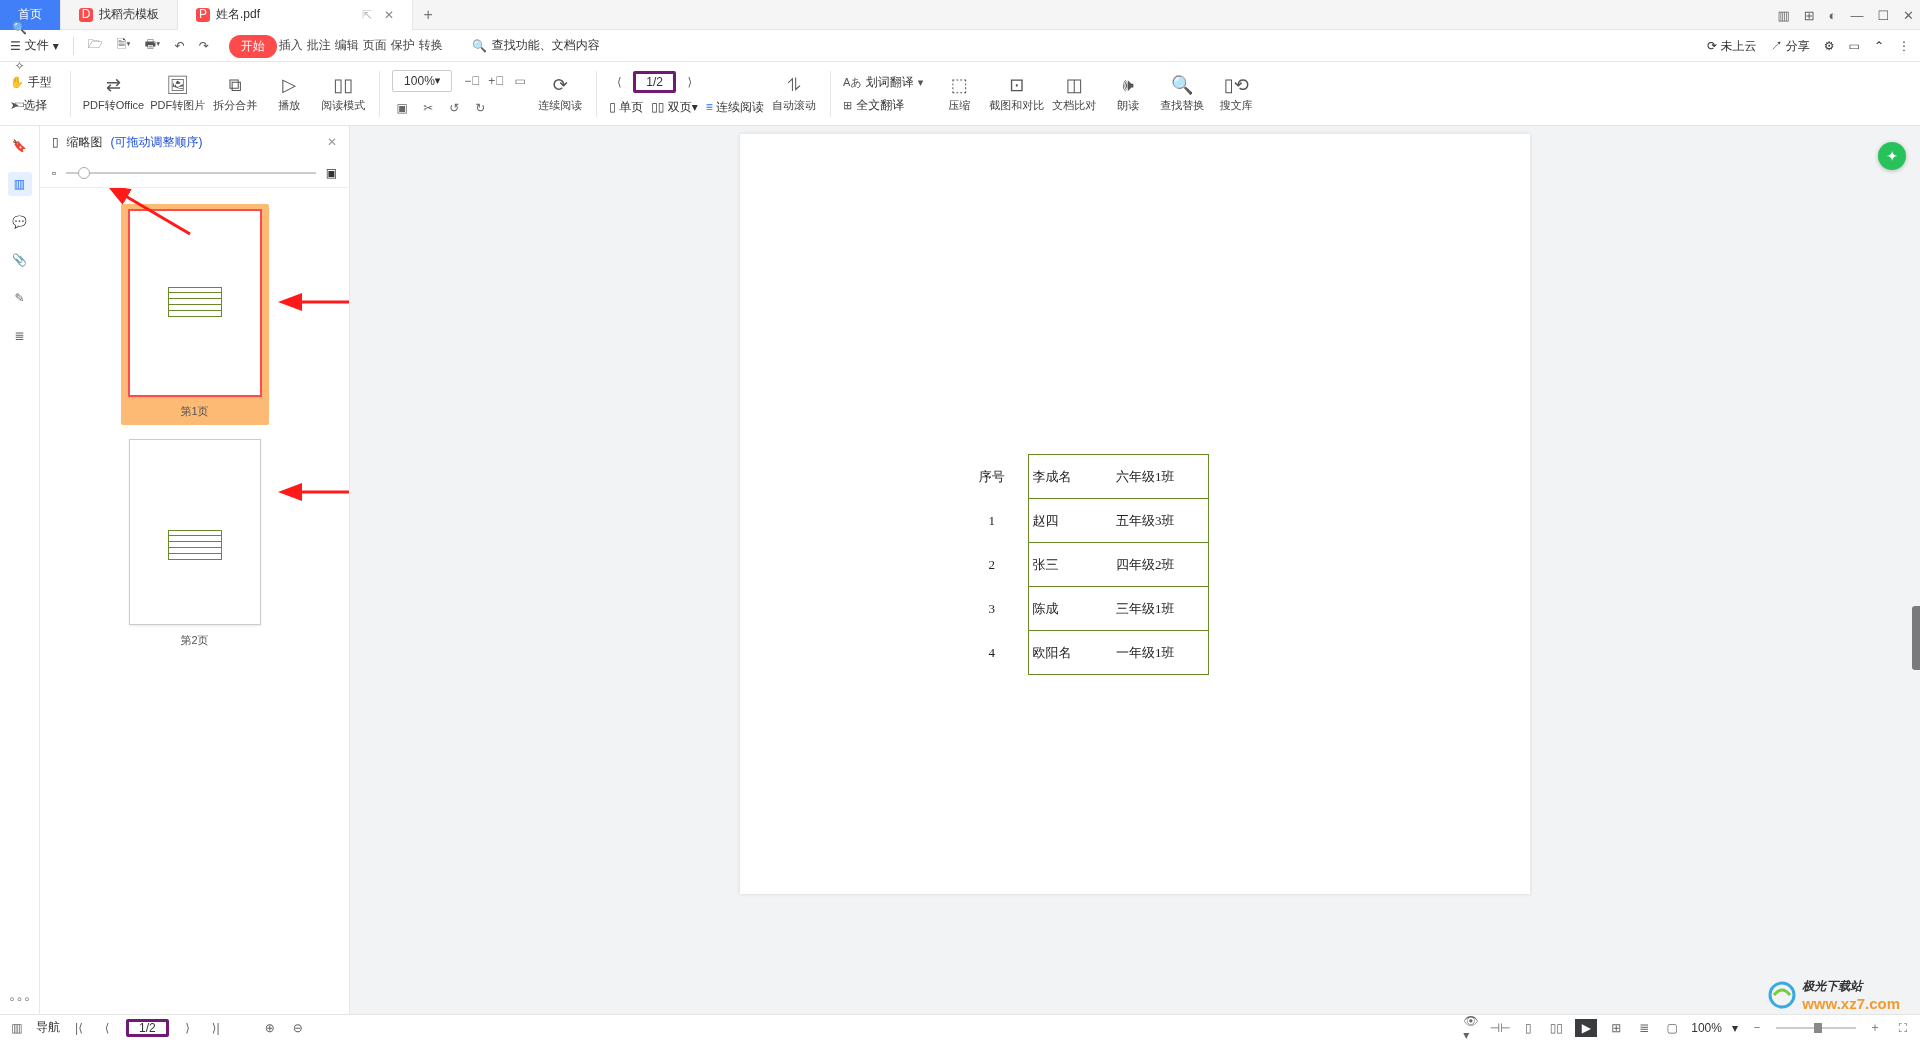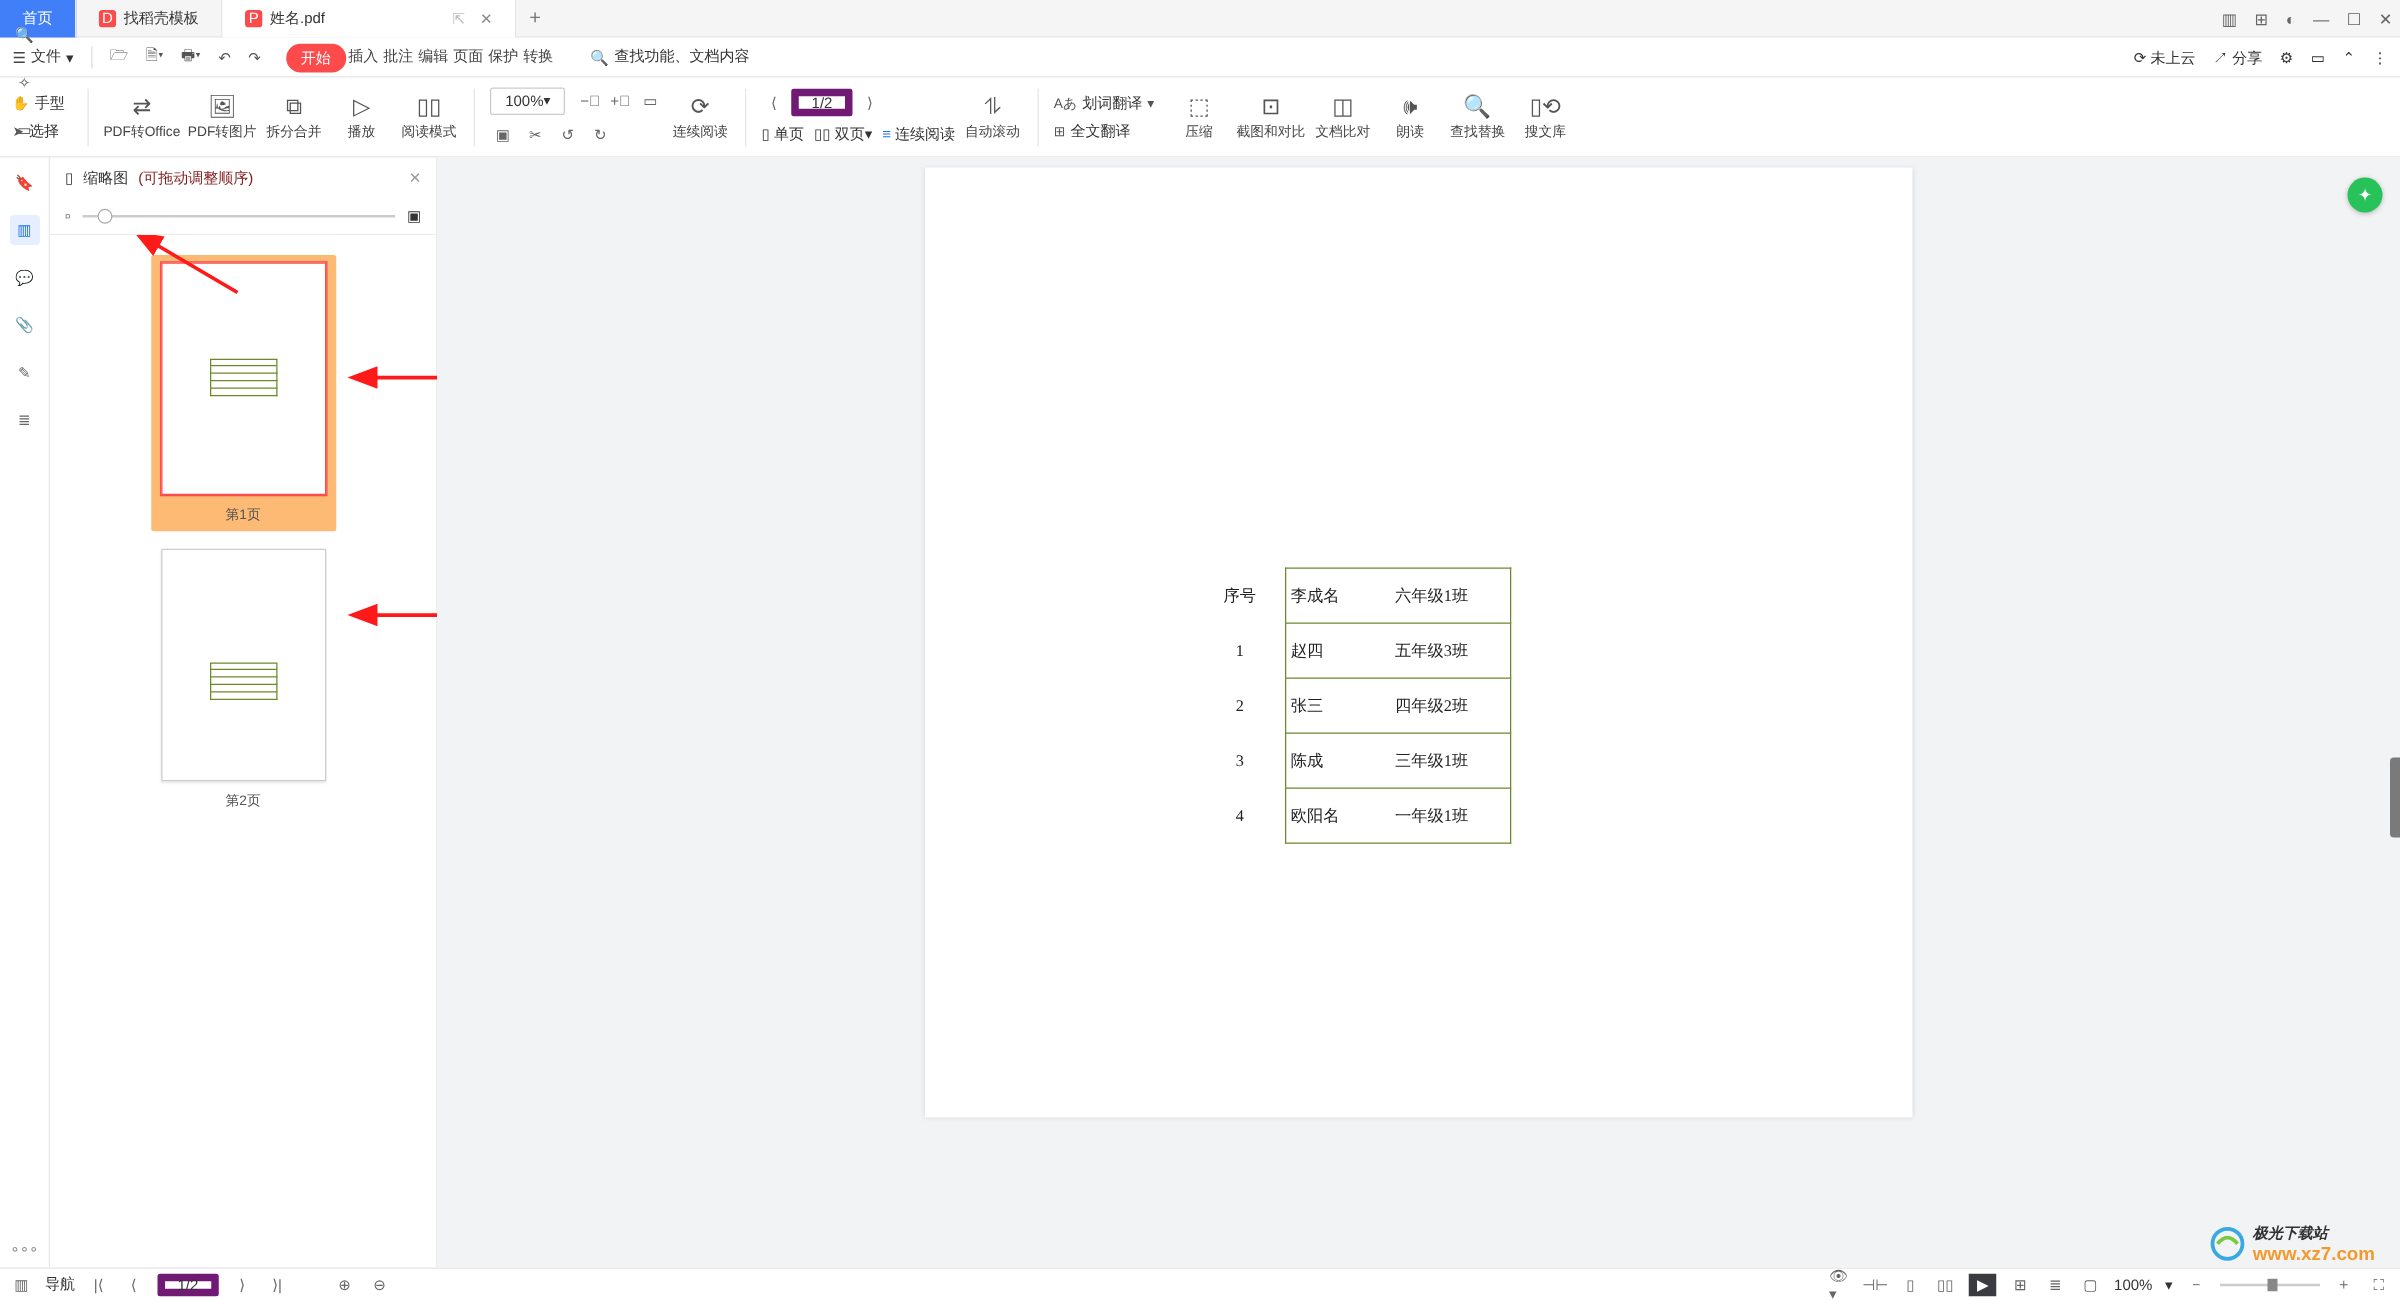--- a/index.html
+++ b/index.html
@@ -33,21 +33,21 @@
 .ribbon{height:64px;border-bottom:1px solid #e5e5e5;display:flex;align-items:center;padding:0 10px;gap:6px}
 .rb-col{display:flex;flex-direction:column;align-items:center;justify-content:center;gap:2px;min-width:48px;height:60px}
 .rb-col .rb-ic{width:22px;height:22px;display:flex;align-items:center;justify-content:center;color:#555;font-size:18px}
 .rb-col .rb-lb{font-size:11px;color:#444;white-space:nowrap}
 .rb-mini{display:flex;flex-direction:column;gap:6px;justify-content:center;height:60px;margin-right:6px}
 .rb-mini div{display:flex;align-items:center;gap:4px;color:#555;font-size:11px}
 .rb-sep{width:1px;height:46px;background:#e5e5e5;margin:0 6px}
 .zoom-combo{border:1px solid #ccc;height:22px;width:60px;display:flex;align-items:center;justify-content:center;font-size:11px;color:#333;background:#fff;margin-right:6px;border-radius:2px}
 .small-ic{width:20px;height:20px;display:flex;align-items:center;justify-content:center;color:#666;border:1px solid transparent}
 .hl-blue{color:#1e6fff}
-.pill{border:6px solid #701a75;height:22px;padding:0 10px;display:flex;align-items:center;border-radius:2px;font-size:11px;color:#444}
+.pill{border:3px solid #701a75;height:22px;padding:0 10px;display:flex;align-items:center;border-radius:2px;font-size:11px;color:#444}
 
 
 .bodyarea{position:absolute;top:126px;bottom:26px;left:0;right:0;display:flex}
 .iconrail{width:40px;border-right:1px solid #e8e8e8;display:flex;flex-direction:column;align-items:center;padding-top:8px;gap:14px}
 .iconrail .ir{width:24px;height:24px;display:flex;align-items:center;justify-content:center;color:#666;border-radius:3px}
 .iconrail .ir.active{background:#e6efff;color:#1e6fff}
 .iconrail .dots{margin-top:auto;margin-bottom:8px;color:#888}
 
 .thumbpane{width:310px;border-right:1px solid #e8e8e8;display:flex;flex-direction:column}
 .tp-head{height:32px;display:flex;align-items:center;padding:0 12px;gap:8px;color:#666;position:relative}
@@ -275,21 +275,21 @@
     <div class="ir" style="margin-top:-346px">🔍</div>
     <div class="ir">✧</div>
     <div class="ir">▭</div>
     <div class="dots">∘∘∘</div>
   </div>
 
   <div class="thumbpane">
     <div class="tp-head">
       <span>▯</span>
       <span>缩略图</span>
-      <span style="color:#7f1d1d">(可拖动调整顺序)</span>
+      <span style="color:#1d4ed8">(可拖动调整顺序)</span>
       <span class="xclose">✕</span>
     </div>
     <div class="tp-slider">
       <span>▫</span>
       <div class="slider-track">
           <div class="slider-knob"></div>
         </div>
       <span>▣</span>
     </div>
     <div class="tp-list">

